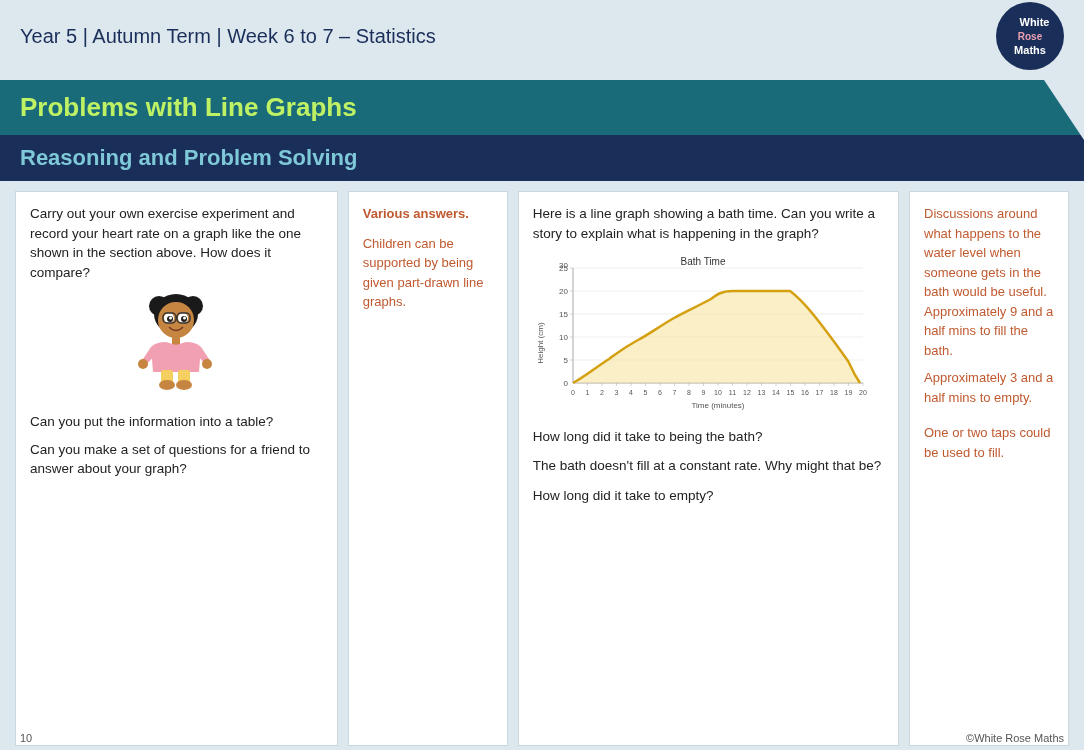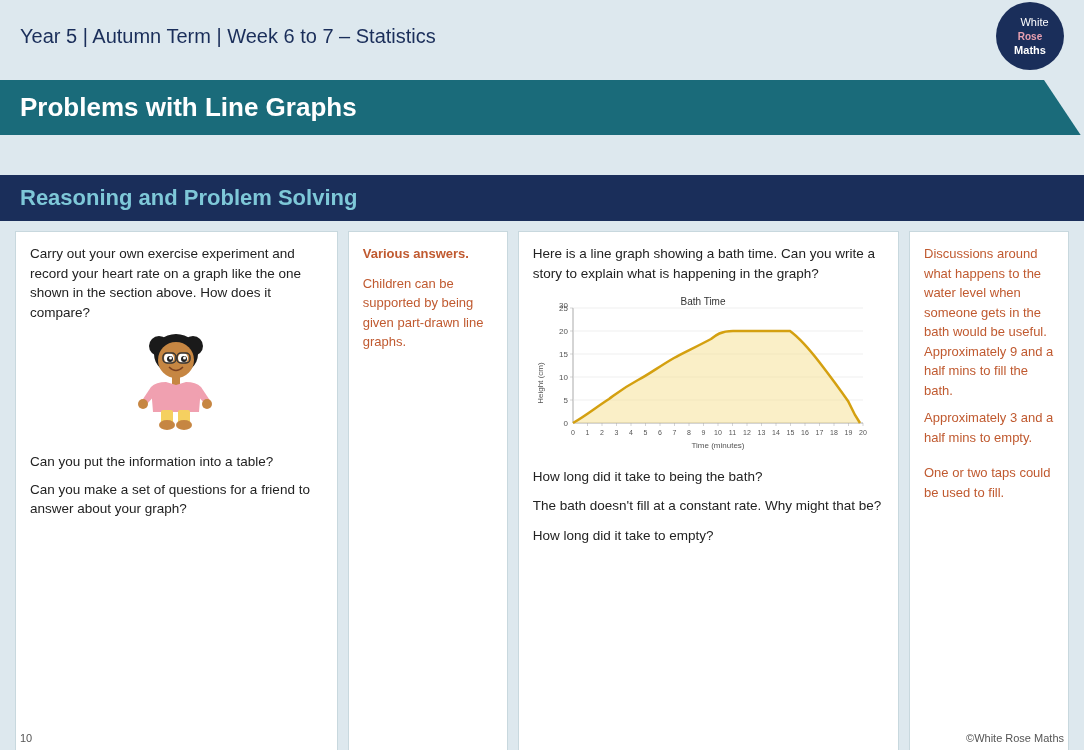--- a/index.html
+++ b/index.html
@@ -36,21 +36,21 @@
       flex-direction: column;
       align-items: center;
       justify-content: center;
       color: white;
       font-size: 10px;
       font-weight: bold;
       text-align: center;
       line-height: 1.3;
       flex-shrink: 0;
     }
-    .logo .white { color: white; font-size: 11px; font-weight: normal; margin-left: 9px; }
+    .logo .white { color: white; font-size: 11px; font-weight: bold; margin-left: 9px; }
     .logo .rose { color: #e8a0b0; font-size: 10px; font-weight: bold; }
     .logo .maths { color: white; font-size: 11px; font-weight: bold; }
 
     
     .banner {
       background: #1a6b7a;
       padding: 12px 20px;
       position: relative;
     }
     .banner::after {
@@ -58,30 +58,29 @@
       position: absolute;
       right: 0;
       top: 0;
       width: 0;
       height: 0;
       border-style: solid;
       border-width: 0 40px 60px 0;
       border-color: transparent #dde8ee transparent transparent;
     }
     .banner-title {
-      color: #ffffff;
+      color: #bef264;
       font-size: 26px;
       font-weight: bold;
     }
 
     
     .section-header {
       background: #1a2e5a;
       padding: 10px 20px;
-      margin-top: 40px;
     }
     .section-title {
       color: #7ec8d8;
       font-size: 22px;
       font-weight: bold;
     }
 
     
     .main-content {
       display: flex;

